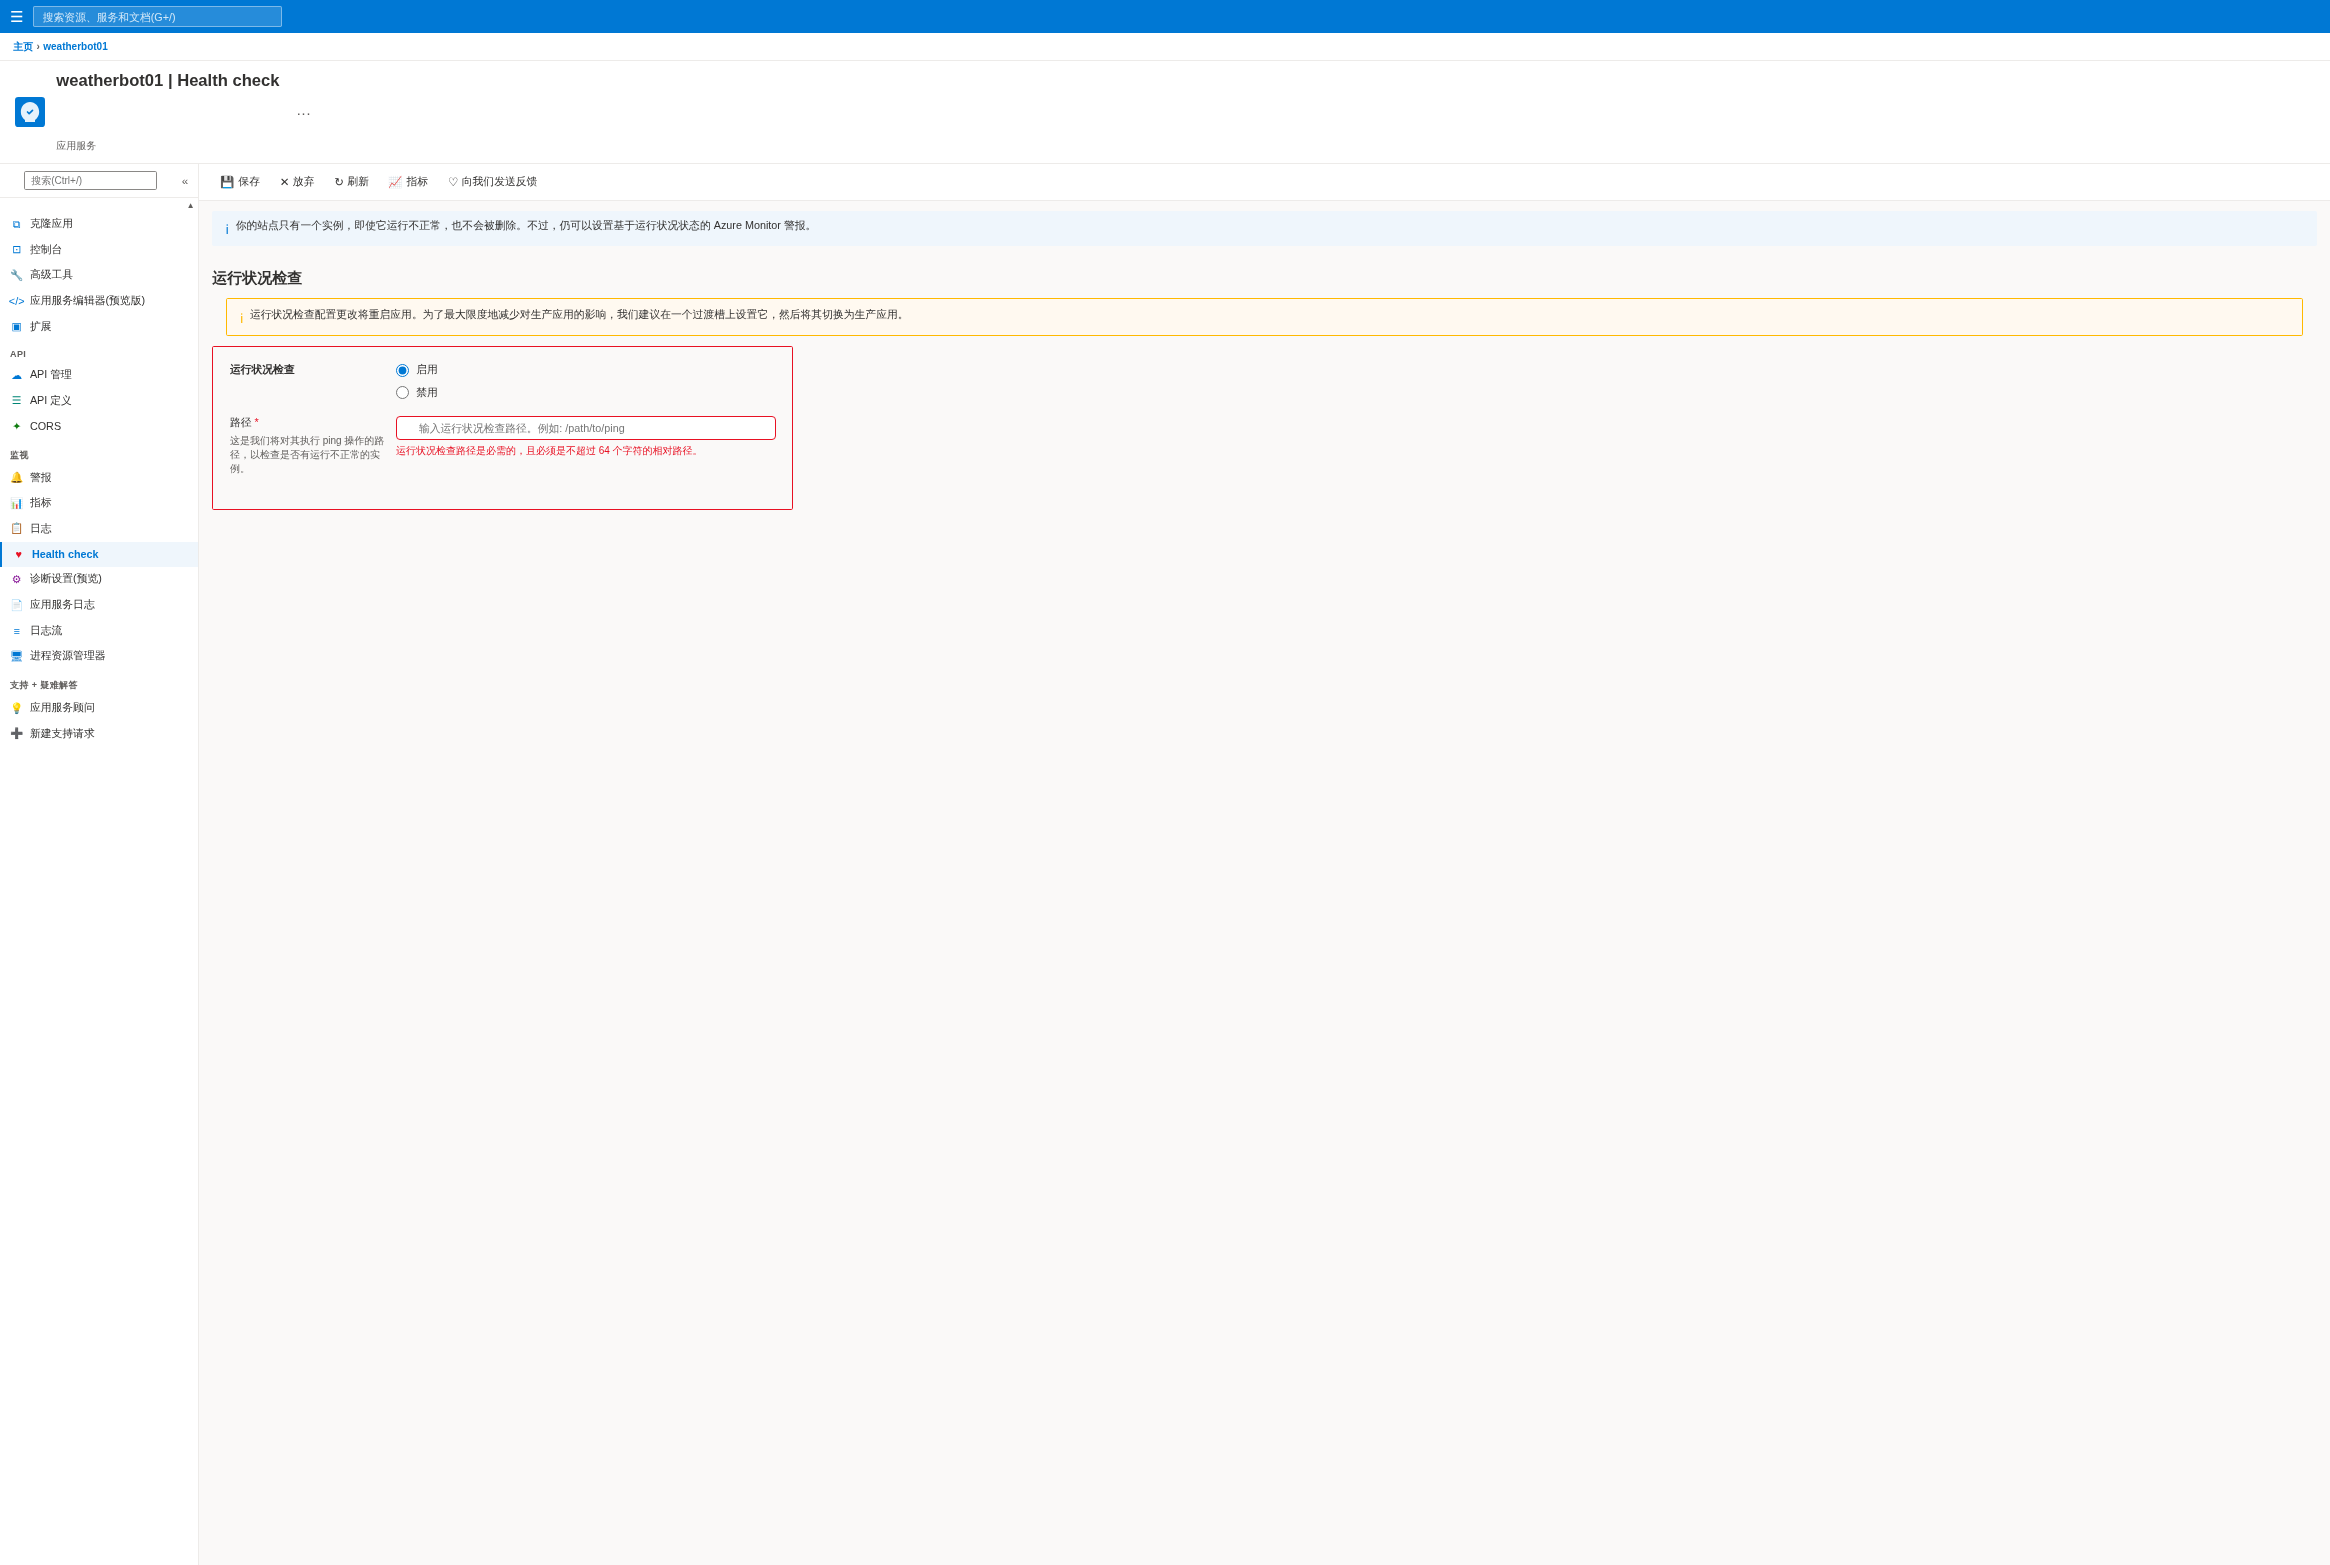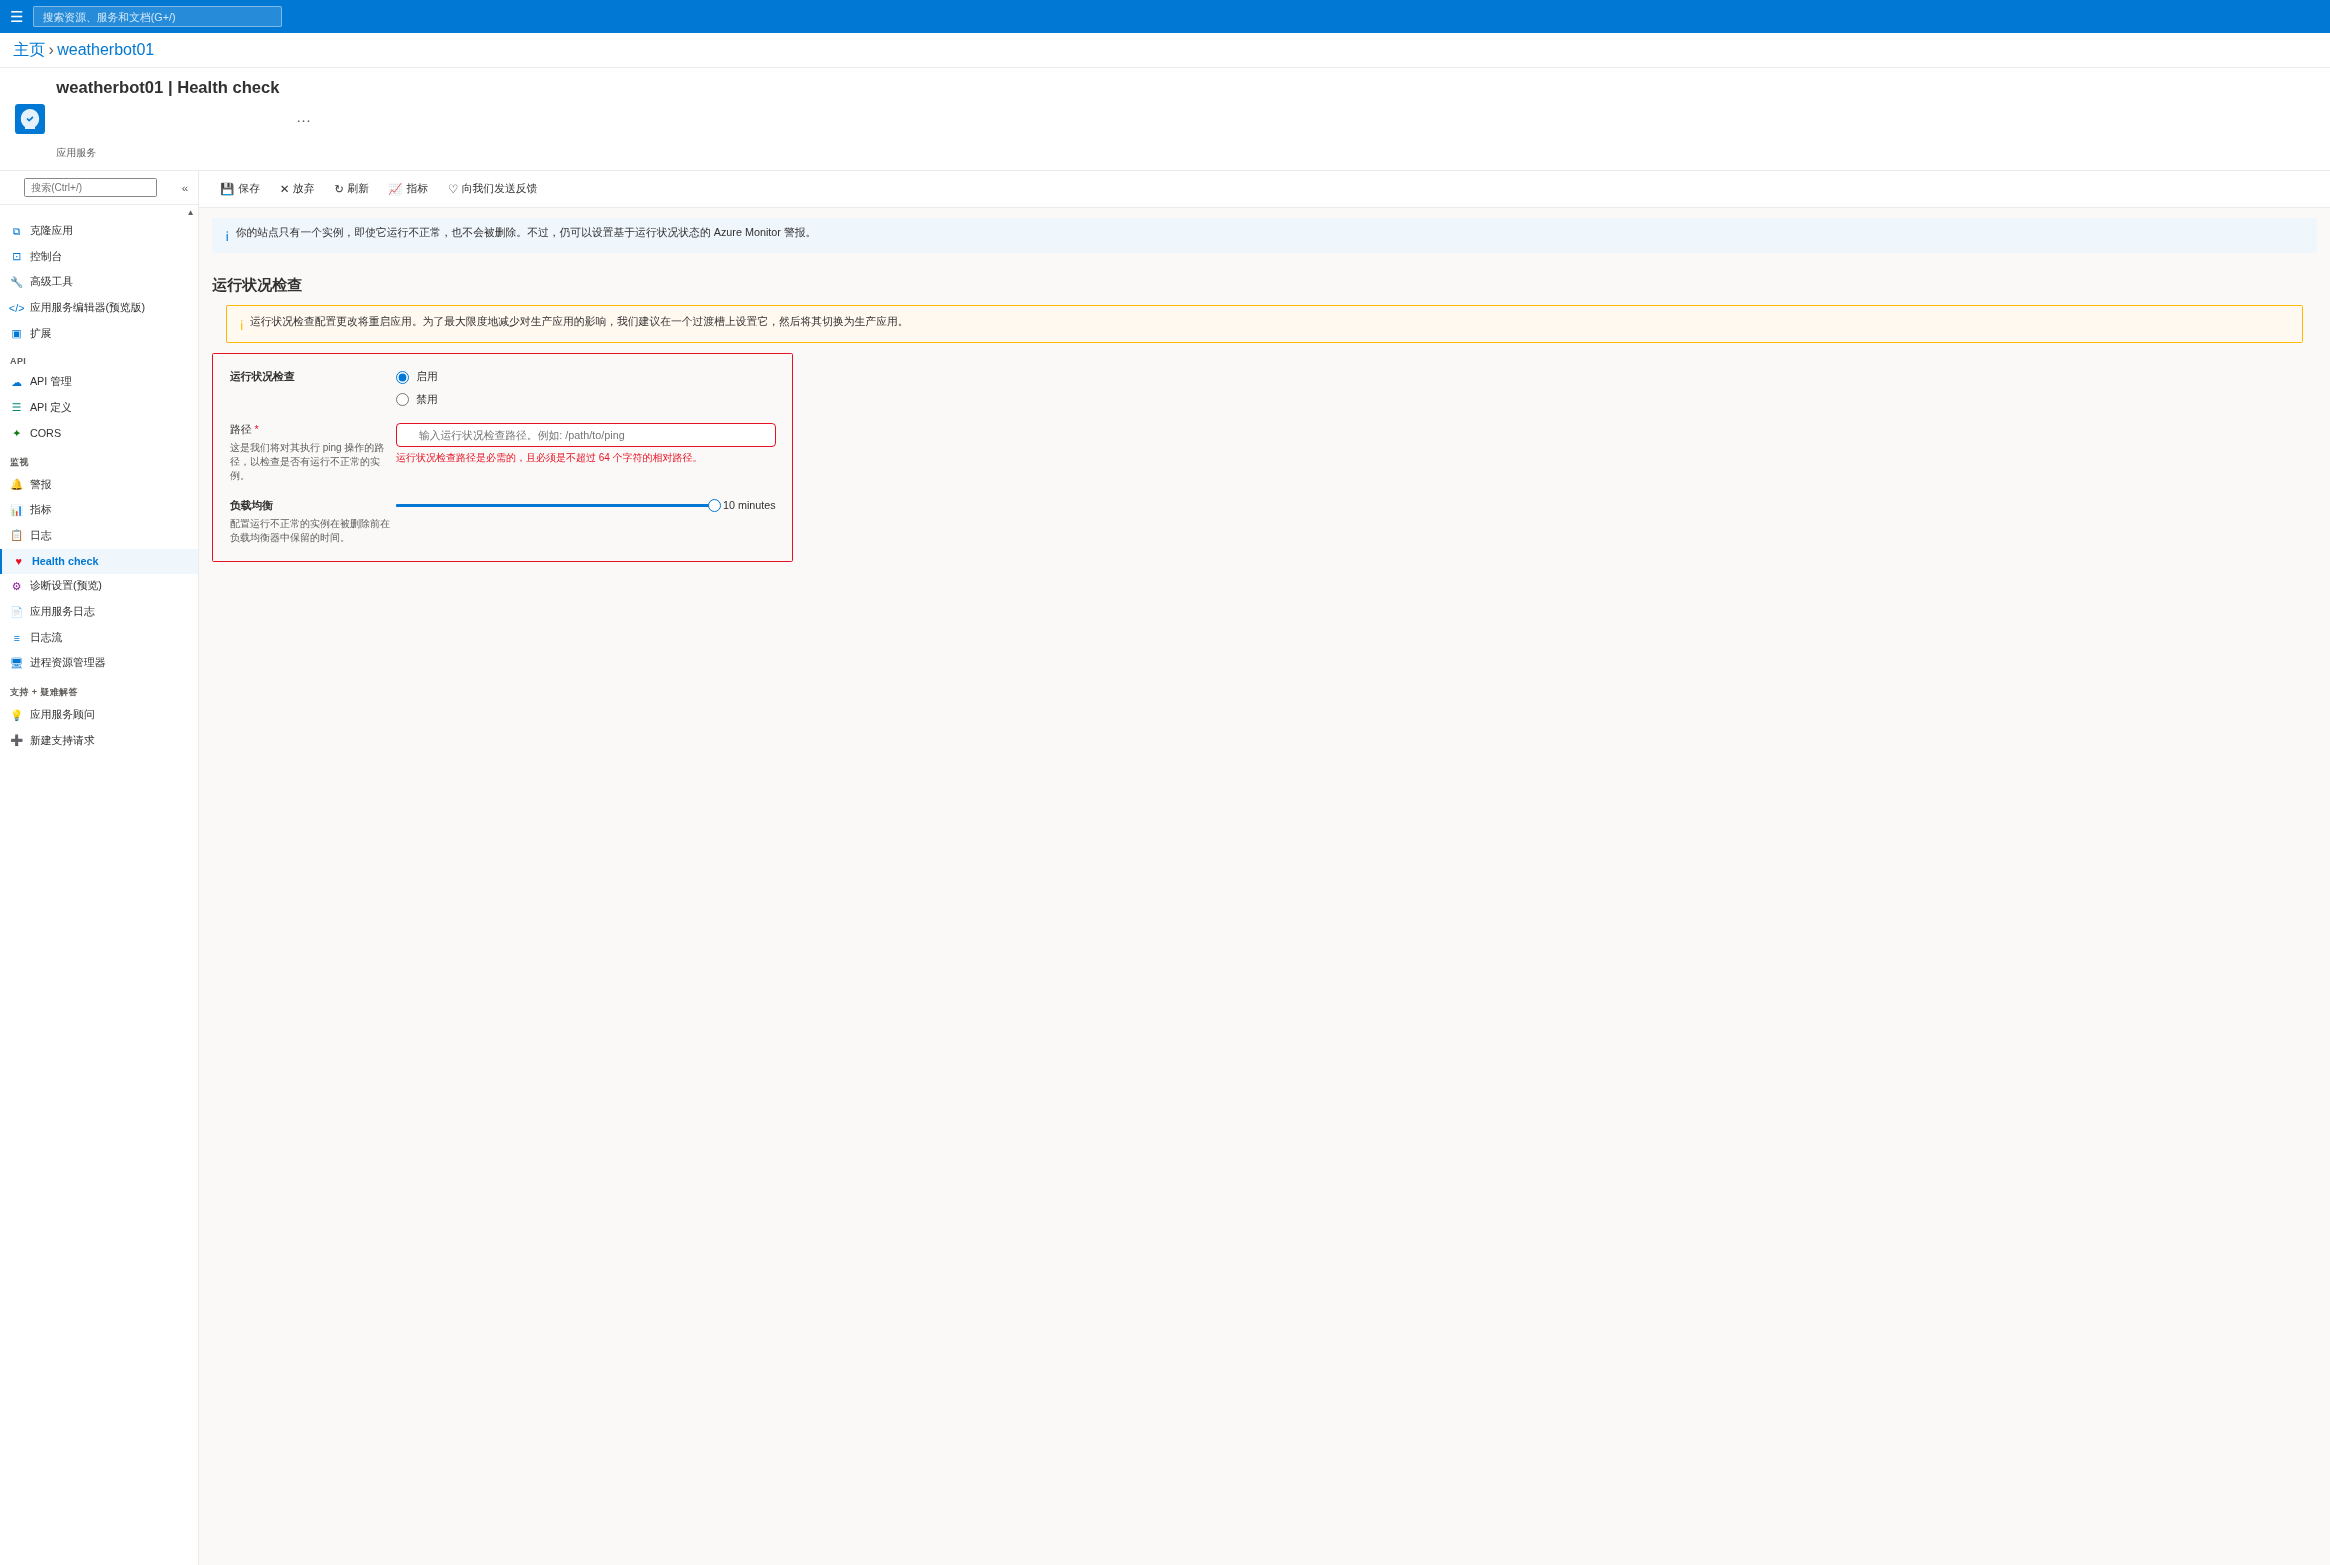--- a/index.html
+++ b/index.html
@@ -24,26 +24,27 @@
       padding: 3.3px 8.3px;
       color: white;
       font-size: 10.8px;
       width: 249px;
     }
     .top-nav .search-bar::placeholder { color: rgba(255,255,255,0.8); }
 
     
     .breadcrumb {
       padding: 6.6px 13.3px;
-      font-size: 16px;
+      font-size: 10px;
       background: white;
       border-bottom: 0.8px solid #edebe9;
       display: flex;
       align-items: center;
       gap: 3.3px;
+      font-weight: bold;
     }
     .breadcrumb a { color: #0078d4; text-decoration: none; }
     .breadcrumb .sep { color: #605e5c; }
 
     
     .resource-header {
       background: white;
       padding: 10px 13.3px;
       border-bottom: 0.8px solid #edebe9;
       display: flex;
@@ -539,33 +540,18 @@
               <span class="path-required">*</span>
             </div>
             <div class="path-desc">这是我们将对其执行 ping 操作的路径，以检查是否有运行不正常的实例。</div>
           </div>
           <div class="path-control-col">
             <input class="path-input" type="text" placeholder="输入运行状况检查路径。例如: /path/to/ping" style="">
             <div class="path-error">运行状况检查路径是必需的，且必须是不超过 64 个字符的相对路径。</div>
           </div>
         </div>
 
-        <div class="lb-row">
-          <div class="lb-label-col">
-            <div class="lb-label">负载均衡</div>
-            <div class="lb-desc">配置运行不正常的实例在被删除前在负载均衡器中保留的时间。</div>
-          </div>
-          <div class="lb-control-col">
-            <div class="slider-container">
-              <div class="slider-track">
-                <div class="slider-filled"></div>
-                <div class="slider-thumb"></div>
-              </div>
-              <span class="slider-value">10 minutes</span>
-            </div>
-          </div>
-        </div>
 
       </div>
     </div>
   </div>
 </div>
 
 
 </body></html>

